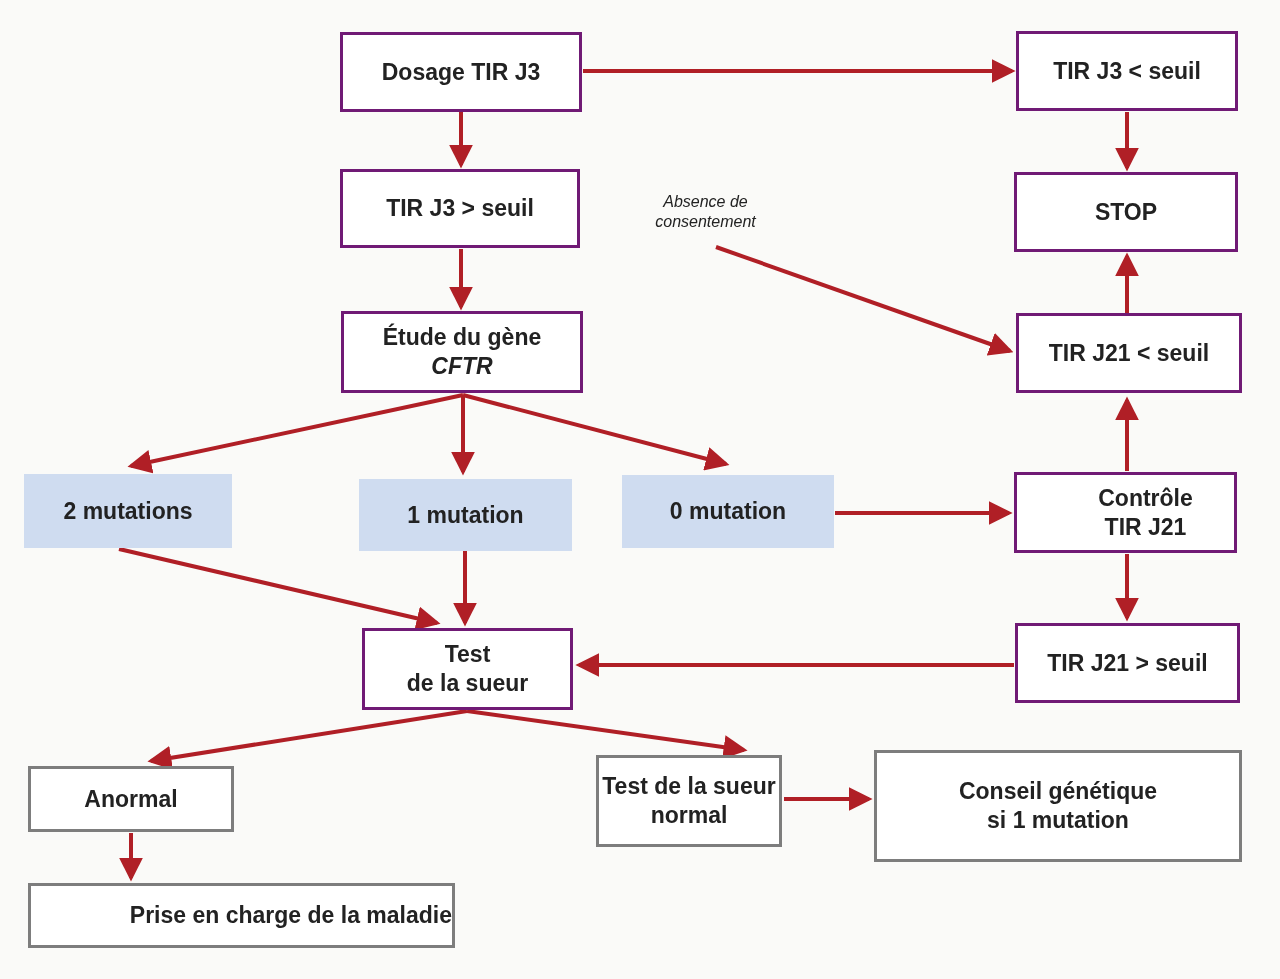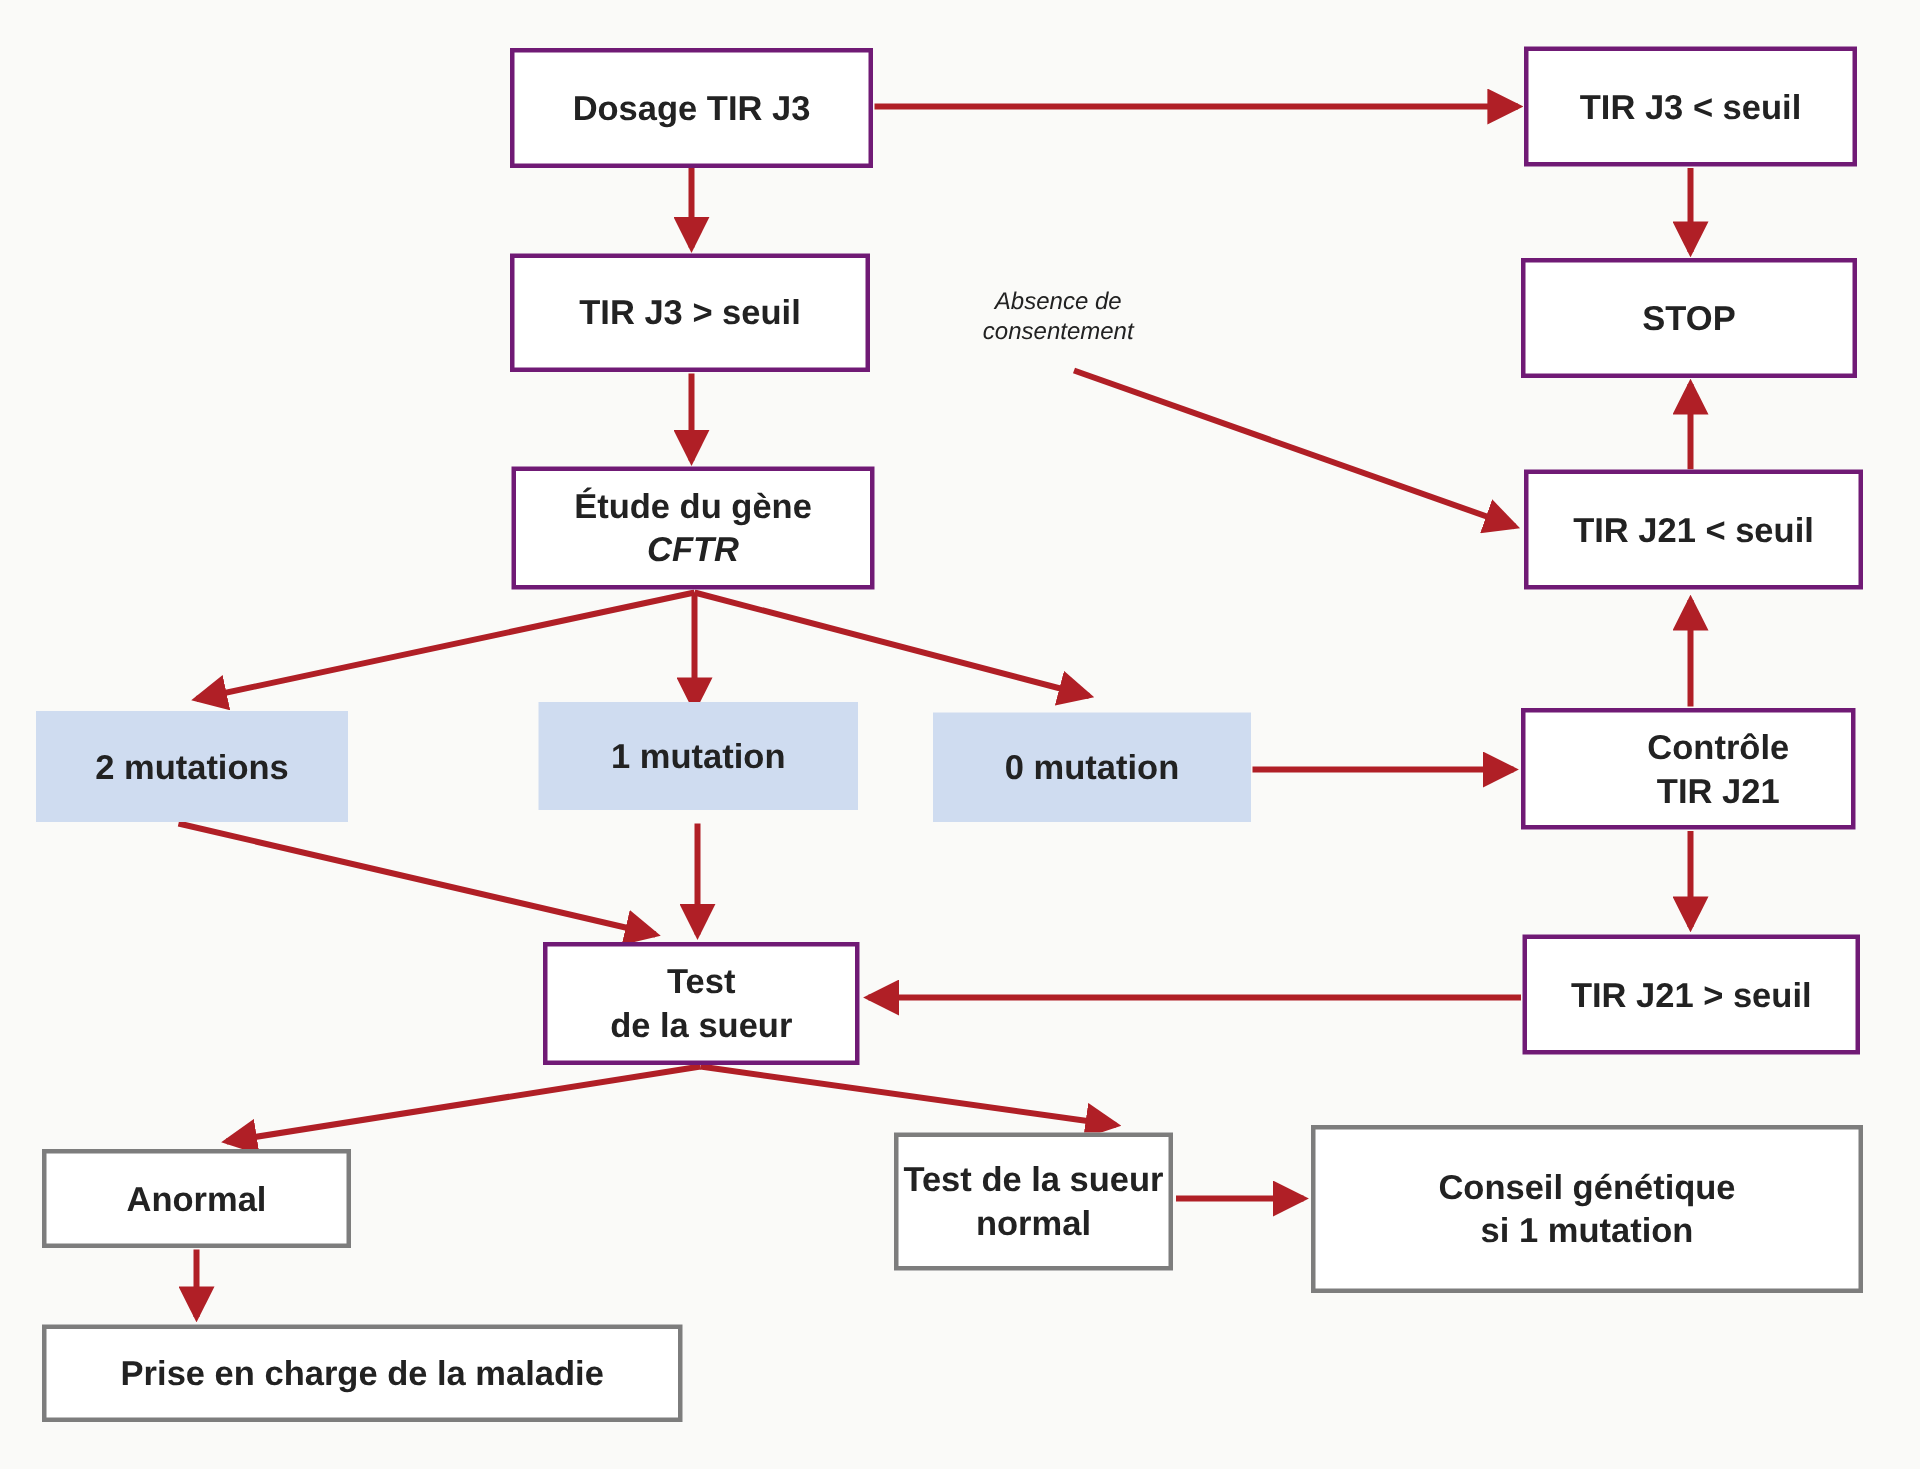--- a/index.html
+++ b/index.html
@@ -118,21 +118,21 @@
   </div>
 
   <div class="node blue" style="left:1016px; top:313px; width:226px; height:80px;">
     <span class="lbl">TIR J21 &lt; seuil</span>
   </div>
 
   <div class="node lightblue" style="left:24px; top:474px; width:208px; height:74px;">
     <span class="lbl">2 mutations</span>
   </div>
 
-  <div class="node lightblue" style="left:359px; top:468px; width:213px; height:72px;">
+  <div class="node lightblue" style="left:359px; top:479px; width:213px; height:72px;">
     <span class="lbl">1 mutation</span>
   </div>
 
   <div class="node lightblue" style="left:622px; top:475px; width:212px; height:73px;">
     <span class="lbl">0 mutation</span>
   </div>
 
   <div class="node blue" style="left:1014px; top:472px; width:223px; height:81px;padding-left:40px;">
     <span class="lbl">Contrôle
 TIR J21</span>
@@ -154,17 +154,17 @@
   <div class="node gray" style="left:596px; top:755px; width:186px; height:92px;">
     <span class="lbl">Test de la sueur
 normal</span>
   </div>
 
   <div class="node gray" style="left:874px; top:750px; width:368px; height:112px;">
     <span class="lbl">Conseil génétique
 si 1 mutation</span>
   </div>
 
-  <div class="node gray" style="left:28px; top:883px; width:427px; height:65px;">
+  <div class="node gray" style="left:28px; top:883px; width:427px; height:65px;align-items:flex-end;">
     <span class="lbl">Prise en charge de la maladie</span>
   </div>
 
 </div>
 
 </body></html>

